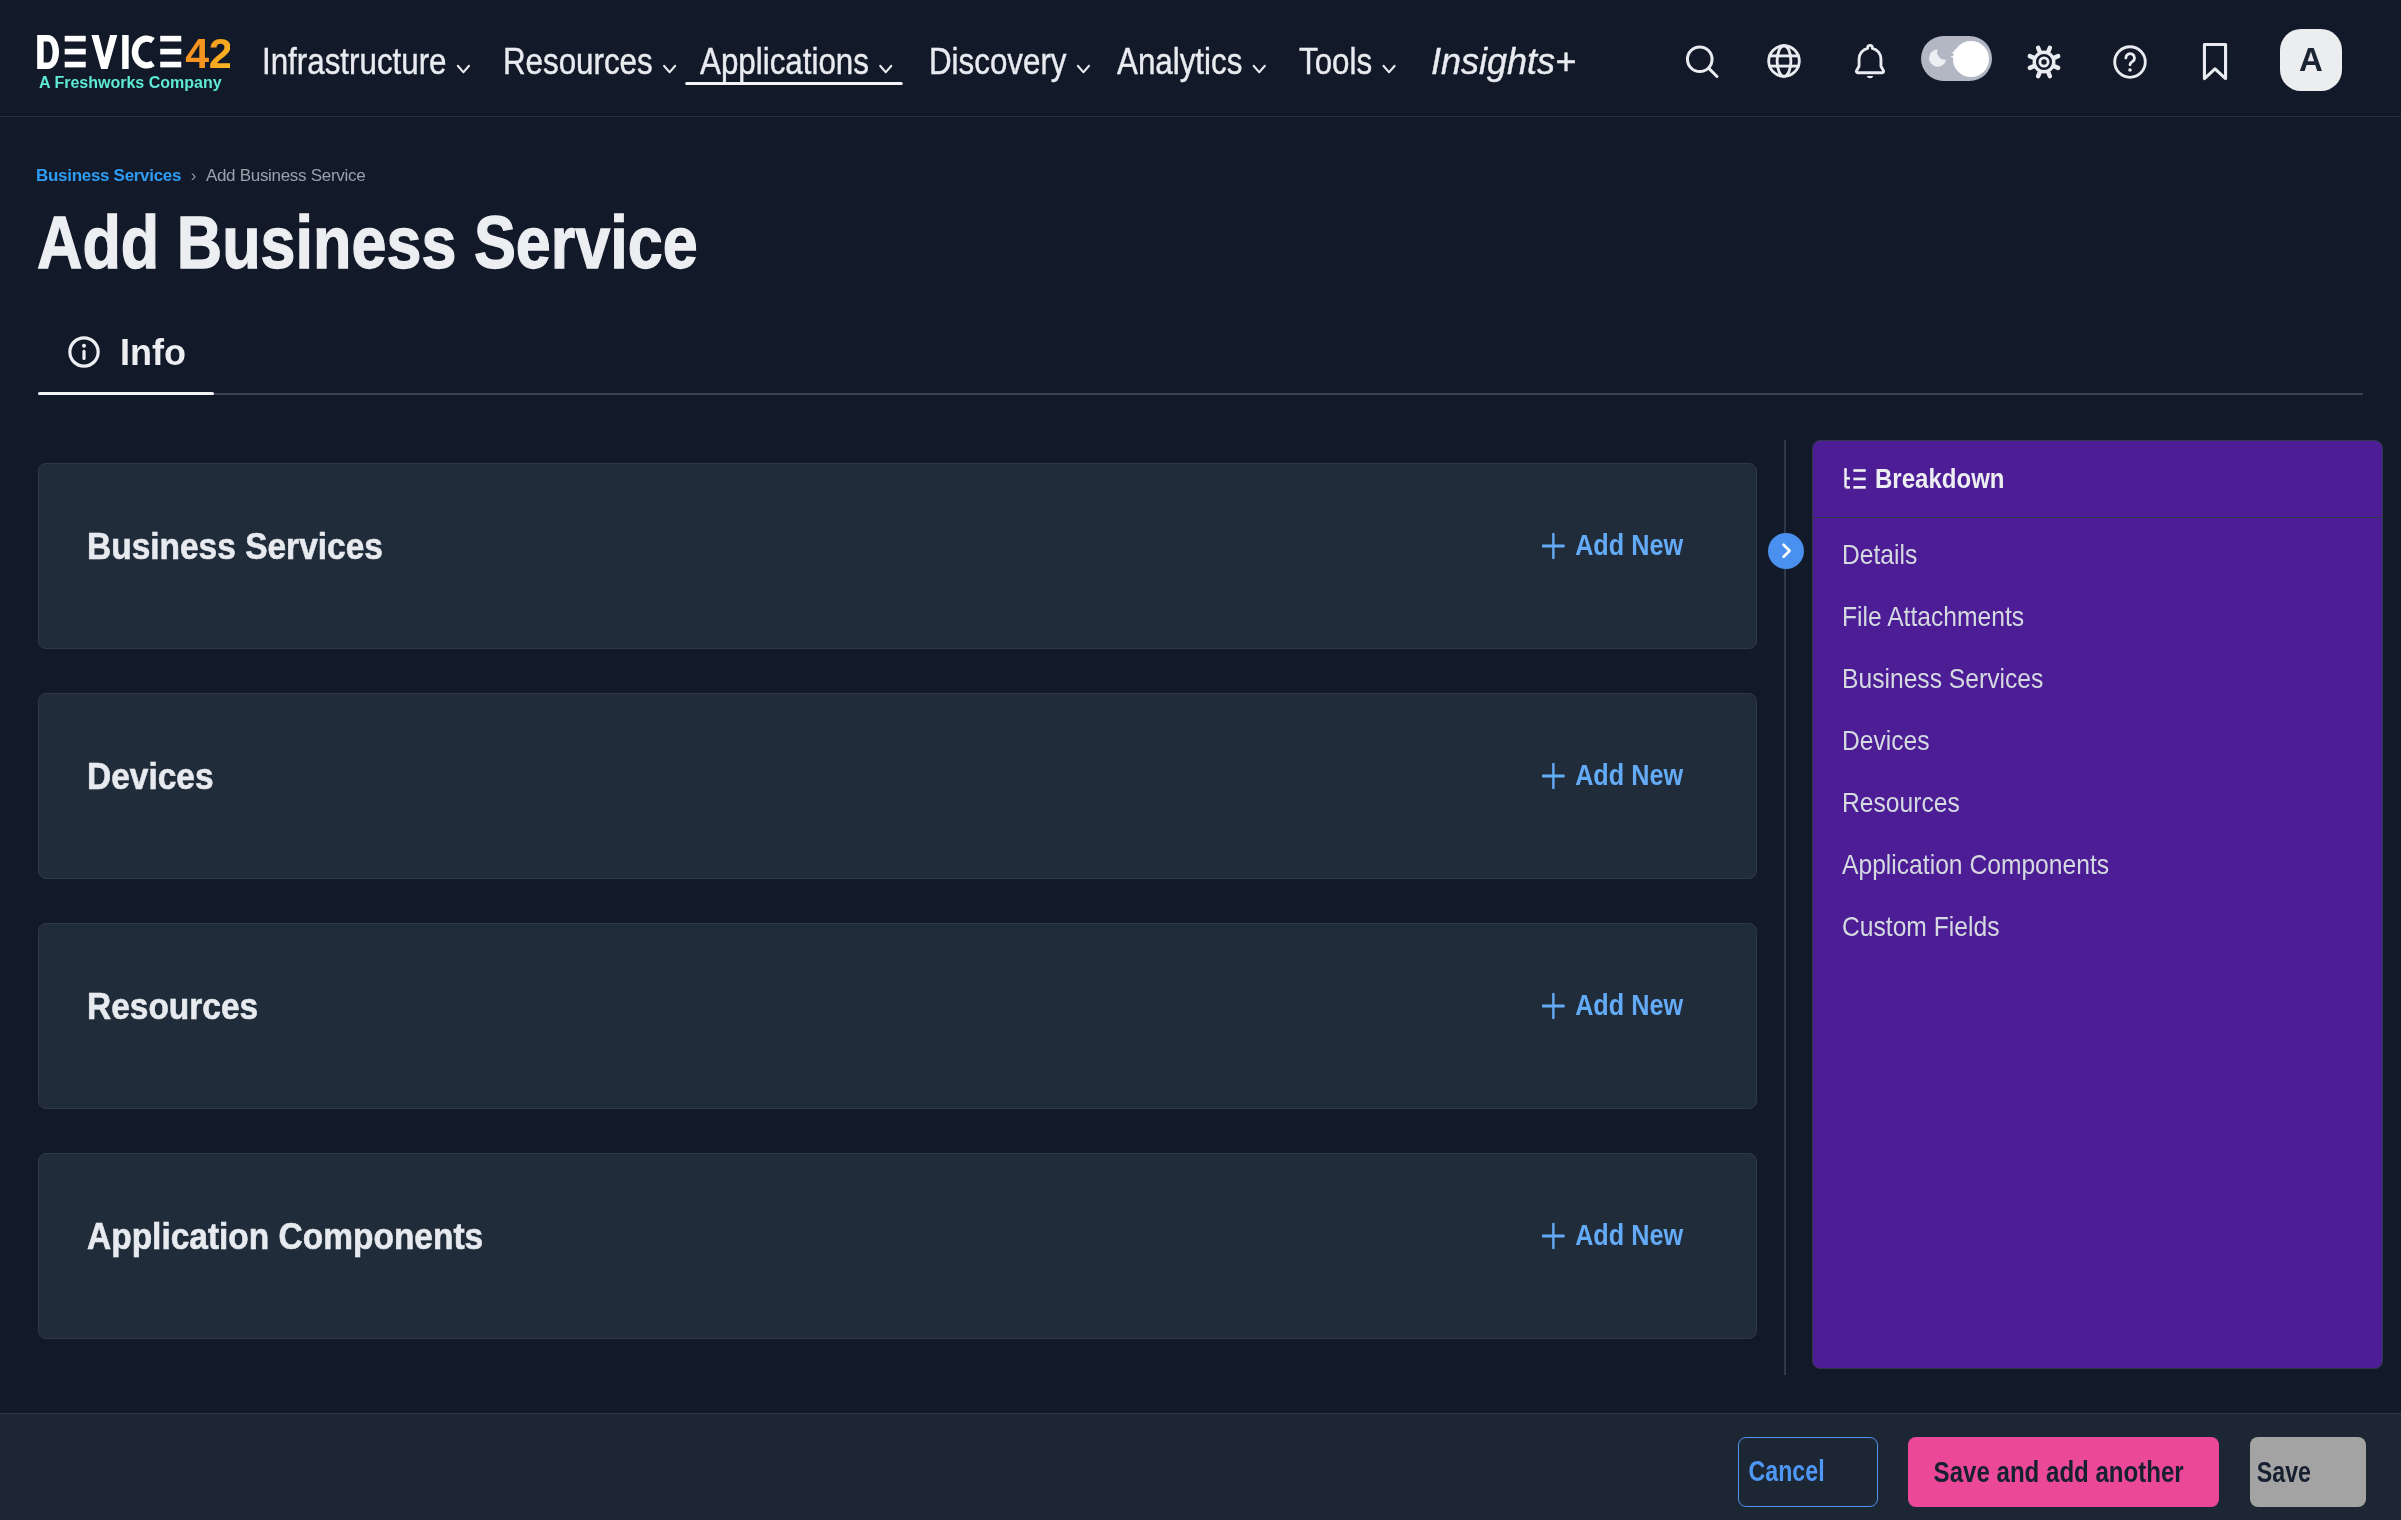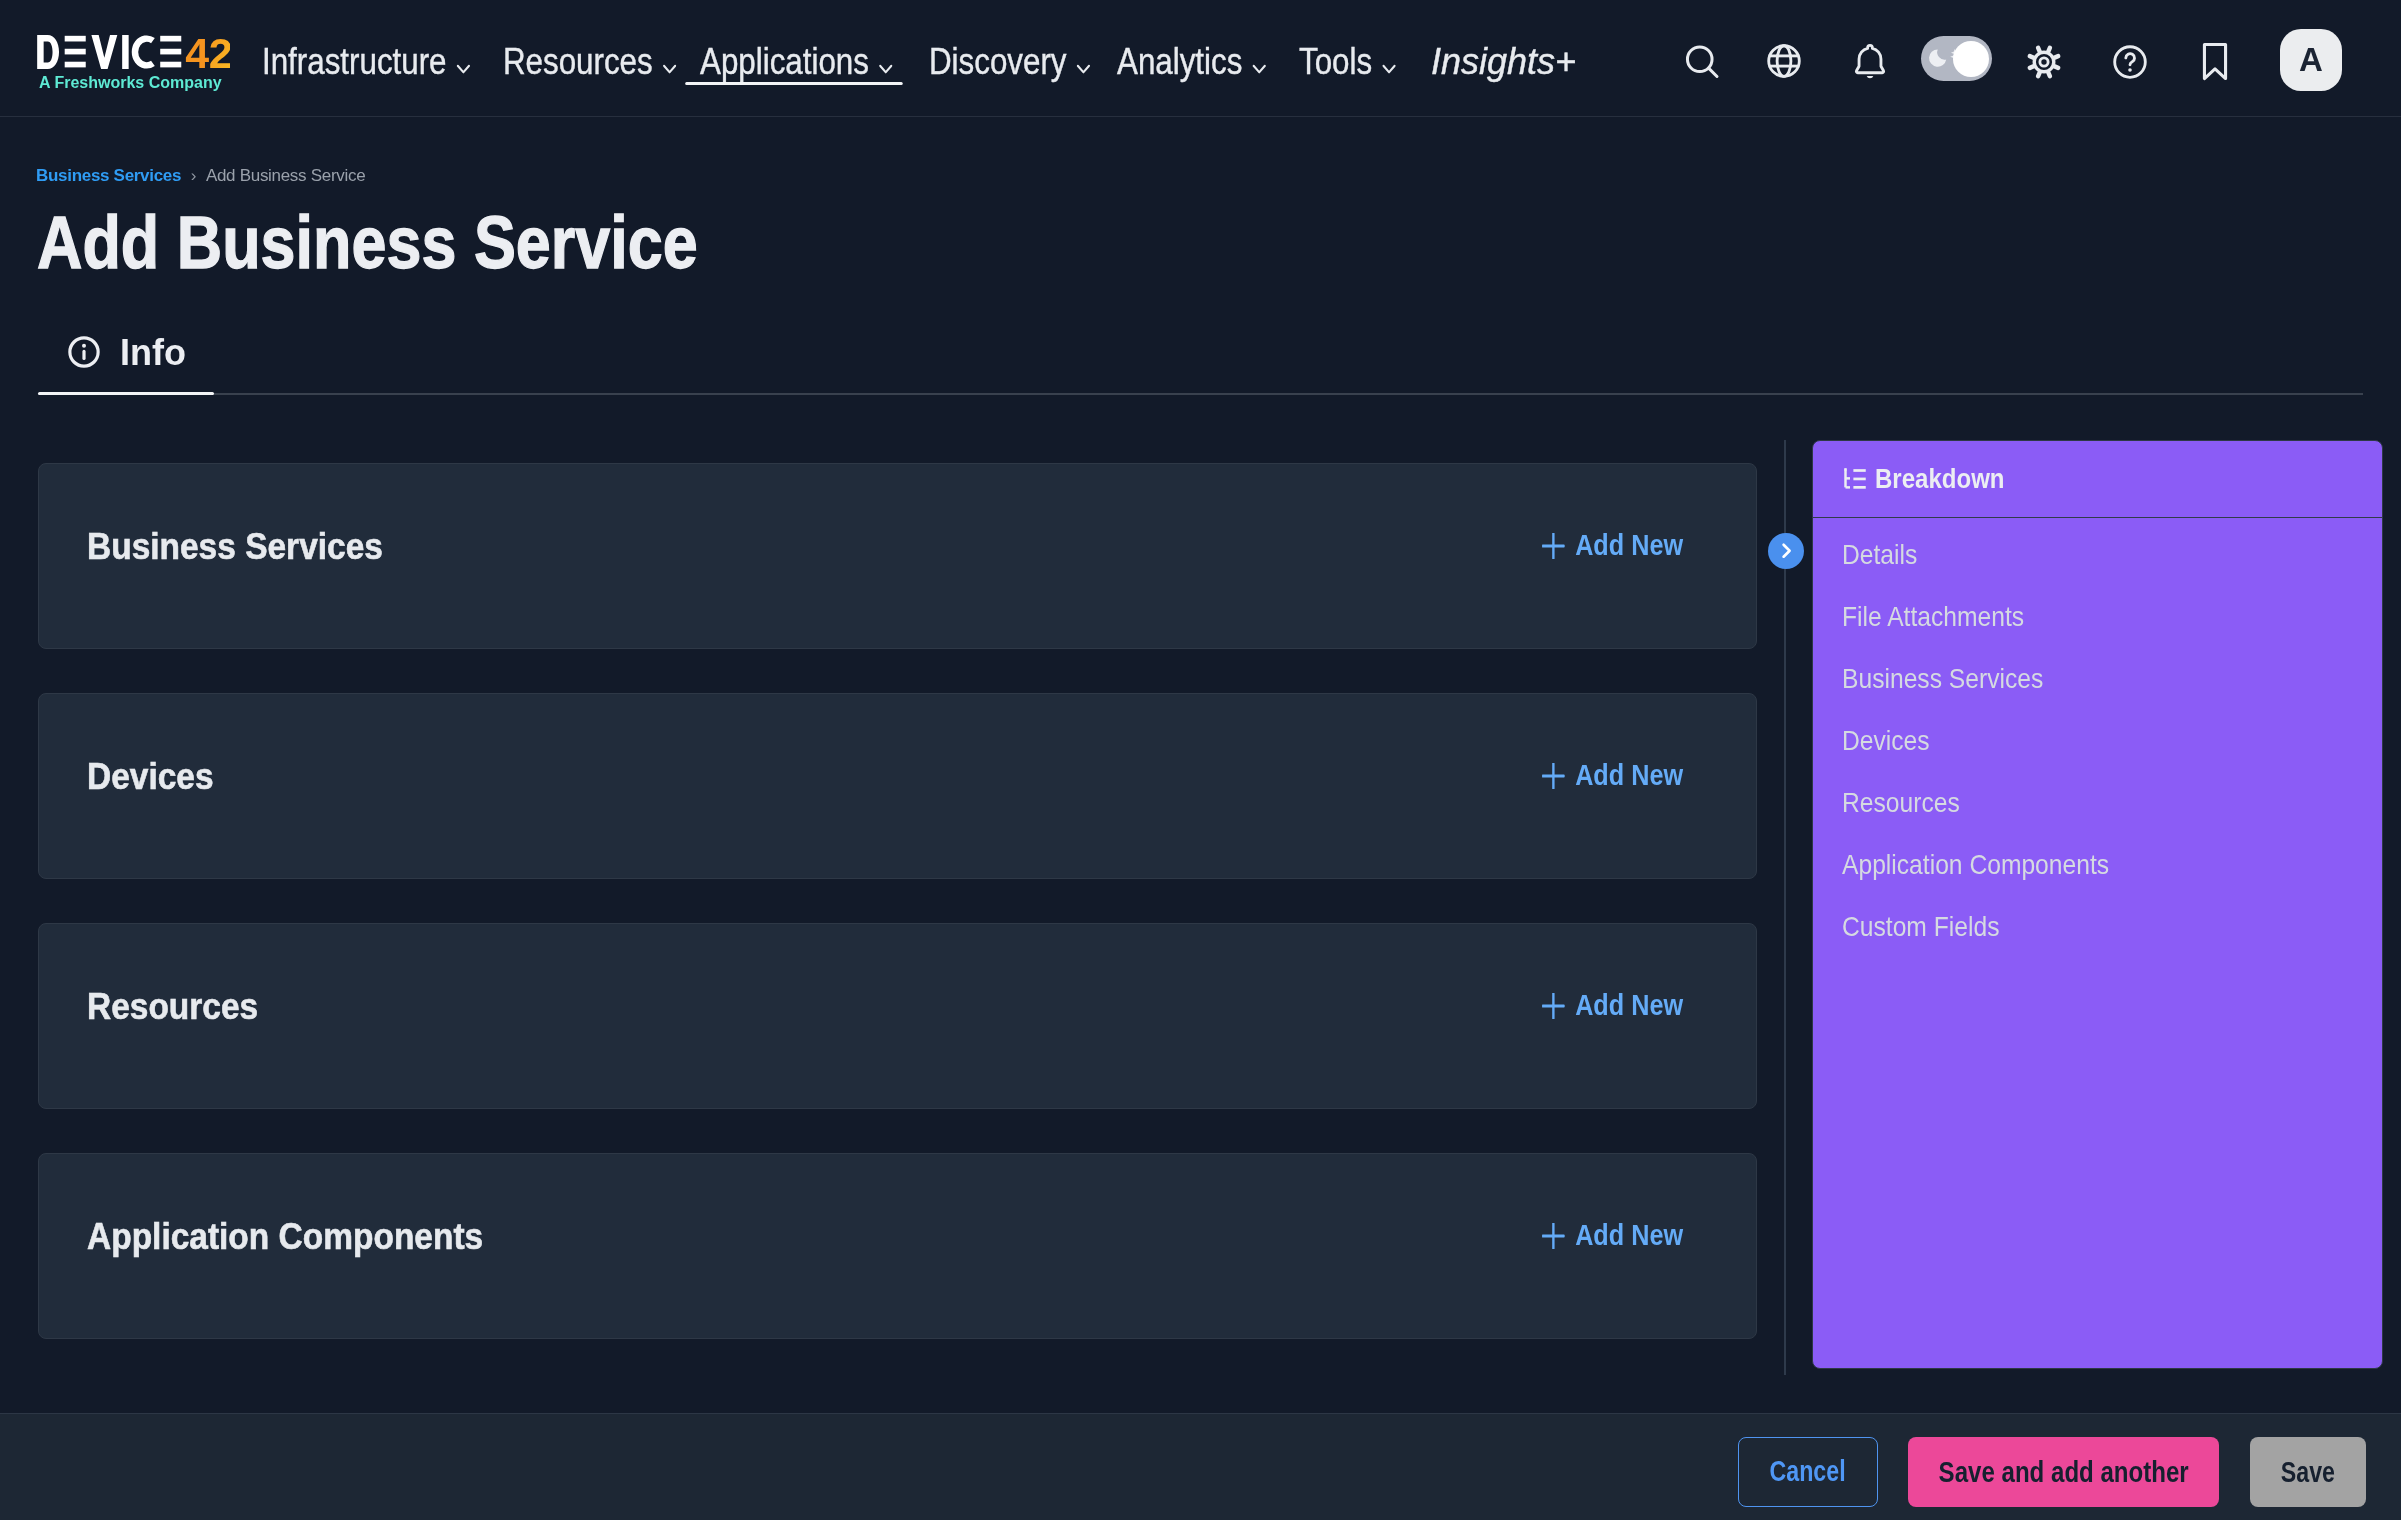--- a/index.html
+++ b/index.html
@@ -23,29 +23,29 @@
 #tabunder { position:absolute; left:38px; top:392px; width:176px; height:3.2px; background:#F2F4F6; border-radius:1.6px; }
 #tabtext { position:absolute; left:120px; top:335px; font-size:36px; line-height:36px; font-weight:700; color:#ECEEF2; }
 
 .card { position:absolute; left:38px; width:1719px; height:186px; background:#212C3B; border:0.8px solid #2E3846; border-radius:8px; }
 .card .ctitle { position:absolute; left:48px; top:65px; font-size:36px; line-height:36px; font-weight:700; color:#E7EAEE; -webkit-text-stroke:0.6px #E7EAEE; transform:scaleX(0.93); transform-origin:0 50%; }
 .card .addnew { position:absolute; right:73px; top:67px; height:29px; display:flex; align-items:center; gap:12px; transform:scaleX(0.87); transform-origin:100% 50%; }
 .card .addnew .txt { font-size:29px; line-height:29px; font-weight:700; color:#64ABF7; }
 
 #vdiv { position:absolute; left:1784px; top:440px; width:1.6px; height:935px; background:#2E3A4B; }
 #bluecirc { position:absolute; left:1768px; top:533px; width:36px; height:36px; border-radius:50%; background:#4A90EE; display:flex; align-items:center; justify-content:center; }
-#panel { position:absolute; left:1812px; top:440px; width:571px; height:929px; background:#8b5cf6; border:0.8px solid #2E3846; border-radius:8px; }
+#panel { position:absolute; left:1812px; top:440px; width:571px; height:929px; background:#4c1d95; border:0.8px solid #2E3846; border-radius:8px; }
 #panelhead { position:absolute; left:0; top:0; width:100%; height:77px; border-bottom:0.8px solid #313B49; }
 #panelhead .ph-icon { position:absolute; left:27.5px; top:25px; }
 #panelhead .ph-txt { position:absolute; left:62px; top:25px; font-size:27px; line-height:27px; font-weight:700; color:#ECEEF2; transform:scaleX(0.89); transform-origin:0 50%; }
 #panellist { position:absolute; left:0; top:83px; width:100%; }
 #panellist .item { height:62px; line-height:62px; padding-left:29px; font-size:28px; color:#D5DAE1; transform:scaleX(0.88); transform-origin:29px 50%; }
 
 #footer { position:absolute; left:0; top:1413px; width:2401px; height:108px; background:#1D2734; border-top:0.8px solid #2C3645; }
-.btn { position:absolute; top:1437px; height:70px; border-radius:8px; text-align:center; line-height:70px; font-size:29px; font-weight:700; }
+.btn { position:absolute; top:1437px; height:70px; border-radius:8px; text-align:left; line-height:70px; font-size:29px; font-weight:700; }
 .bt { display:inline-block; transform-origin:50% 50%; }
 #btn-cancel { left:1738px; width:140px; border:1.6px solid #4F94F0; color:#4F97F5; line-height:66px; }
 #btn-saa { left:1908px; width:311px; background:#ec4899; color:#16202F; }
 #btn-save { left:2250px; width:116px; background:#a3a3a3; color:#16202F; }
 </style>
 </head>
 <body>
 <div id="header">
   <svg class="abs" style="left:37px;top:35px" width="193" height="34" viewBox="0 0 238 42">
     <defs>

